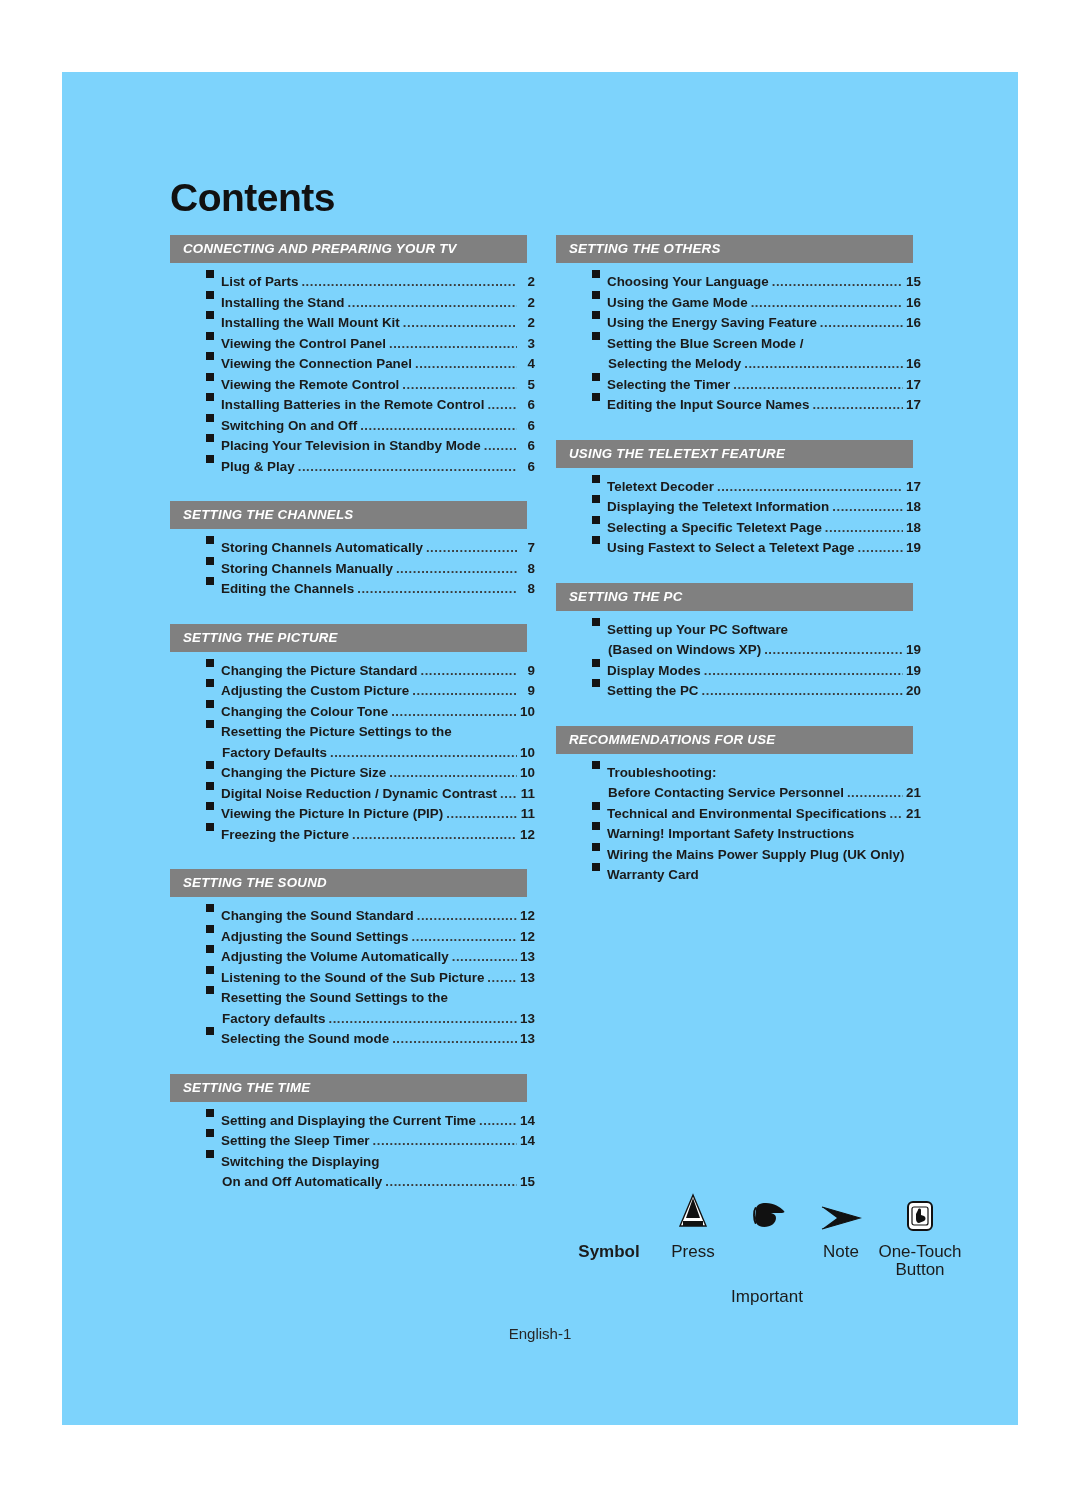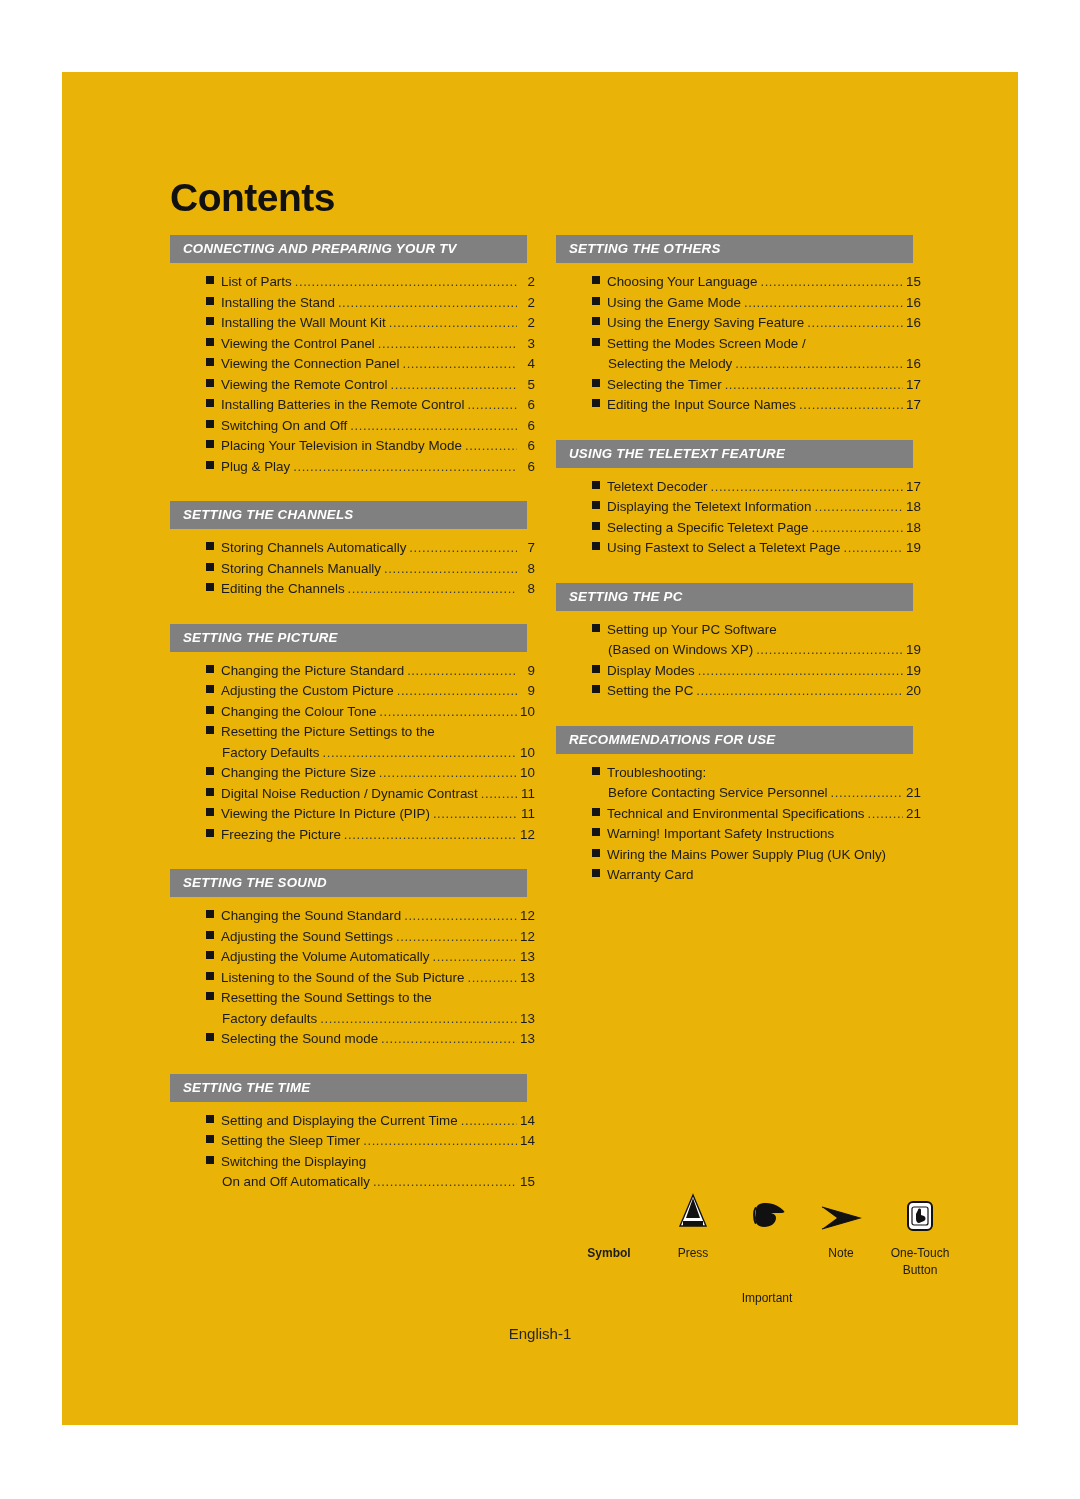--- a/index.html
+++ b/index.html
@@ -8,21 +8,21 @@
     height: 1499px;
     background: #ffffff;
     font-family: "Liberation Sans", sans-serif;
   }
   #page {
     position: absolute;
     left: 62px;
     top: 72px;
     width: 956px;
     height: 1353px;
-    background: #eab308;
+    background: #7dd3fc;
     overflow: hidden;
   }
   #title {
     position: absolute;
     left: 108px;
     top: 104px;
     font-size: 39px;
     font-weight: bold;
     color: #111111;
     letter-spacing: -0.5px;
@@ -45,25 +45,26 @@
     line-height: 14px;
     font-style: italic;
   }
   .bar.narrow { width: 357px; }
 
   .entries { padding: 9px 0 0 0; }
   .spacer-after { height: 24px; }
 
   .entry {
     display: flex;
-    align-items: center;
+    align-items: flex-start;
     font-size: 13.4px;
     color: #1b1b1b;
     line-height: 20.5px;
     padding-left: 36px;
+    font-weight: bold;
   }
   .entry.cont { padding-left: 52px; }
   .bullet {
     width: 8px; height: 8px;
     background: #141414;
     flex: 0 0 8px;
     margin-right: 7px;
     position: relative;
     top: -2px;
   }
@@ -102,21 +103,21 @@
     align-items: flex-start;
     margin-top: 6px;
   }
   .lg-cell { text-align: center; }
   .c0 { width: 94px; }
   .c1 { width: 74px; }
   .c2 { width: 74px; margin-top: 45px; }
   .c3 { width: 74px; }
   .c4 { width: 84px; }
   .lg-lab {
-    font-size: 12px;
+    font-size: 17px;
     color: #1b1b1b;
     line-height: 17px;
   }
   .lg-lab.bold { font-weight: bold; }
 
   #footer {
     position: absolute;
     left: 0; right: 0;
     top: 1253px;
     text-align: center;
@@ -357,21 +358,21 @@
           <span class="pg">16</span>
         </div>
         <div class="entry">
           <span class="bullet"></span>
           <span class="etext">Using the Energy Saving Feature</span>
           <span class="leader">..........................................................................................</span>
           <span class="pg">16</span>
         </div>
         <div class="entry nodots">
           <span class="bullet"></span>
-          <span class="etext">Setting the Modes Screen Mode /</span>
+          <span class="etext">Setting the Blue Screen Mode /</span>
         </div>
         <div class="entry cont">
           <span class="etext">Selecting the Melody</span>
           <span class="leader">..........................................................................................</span>
           <span class="pg">16</span>
         </div>
         <div class="entry">
           <span class="bullet"></span>
           <span class="etext">Selecting the Timer</span>
           <span class="leader">..........................................................................................</span>

